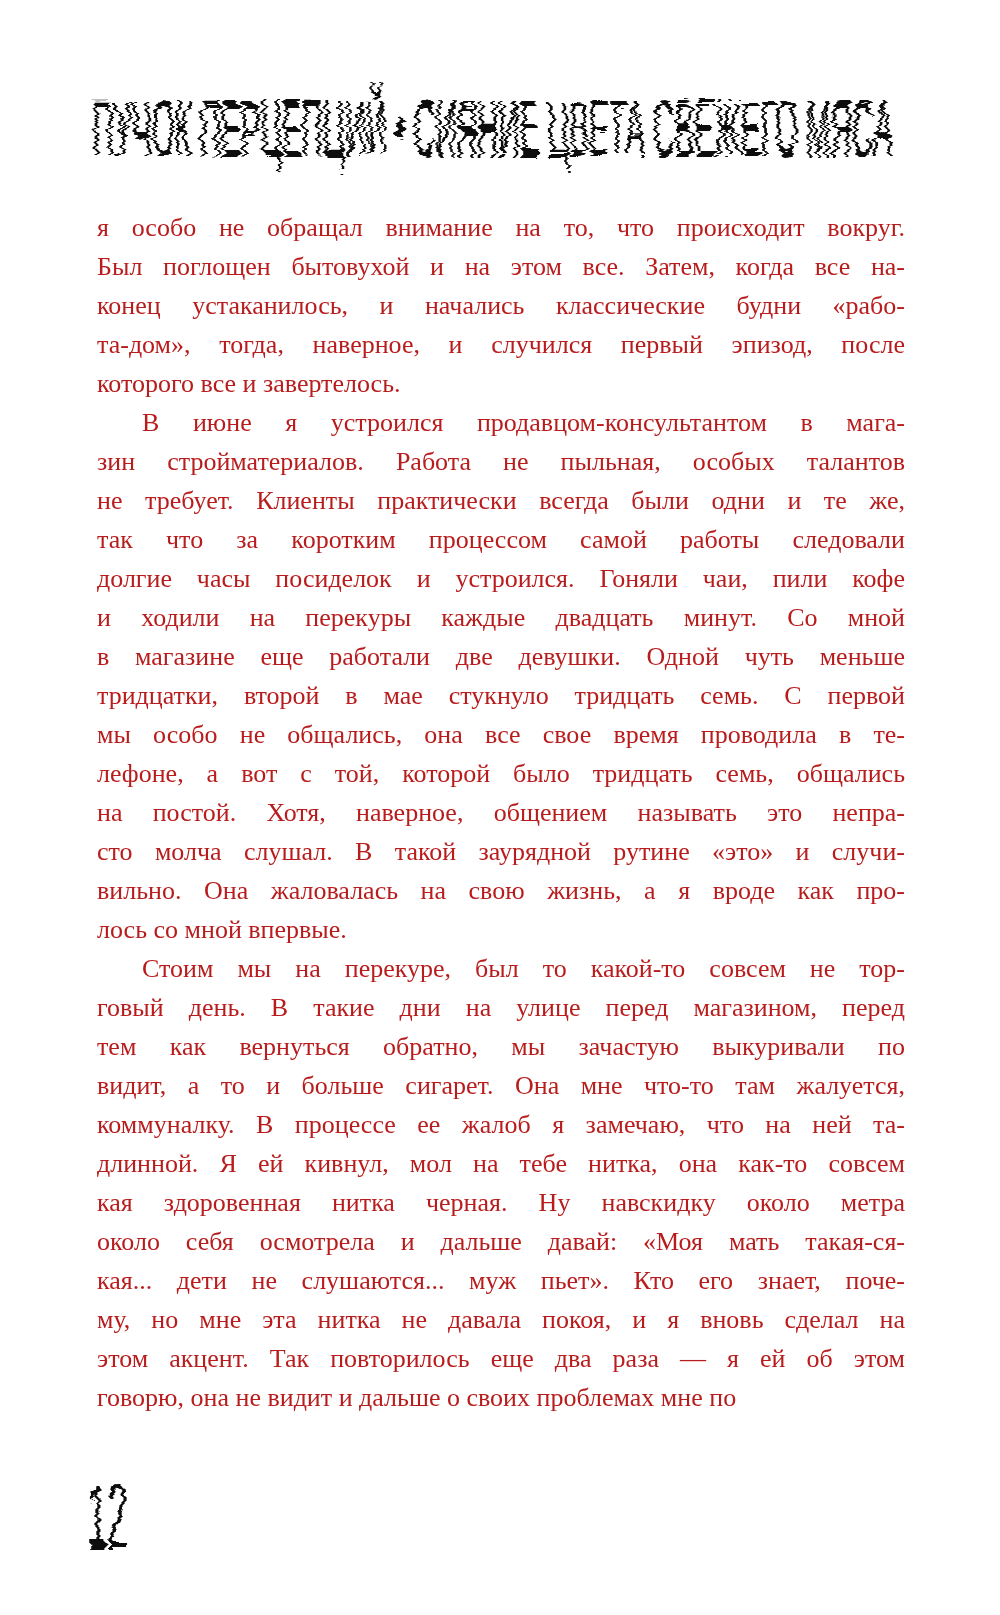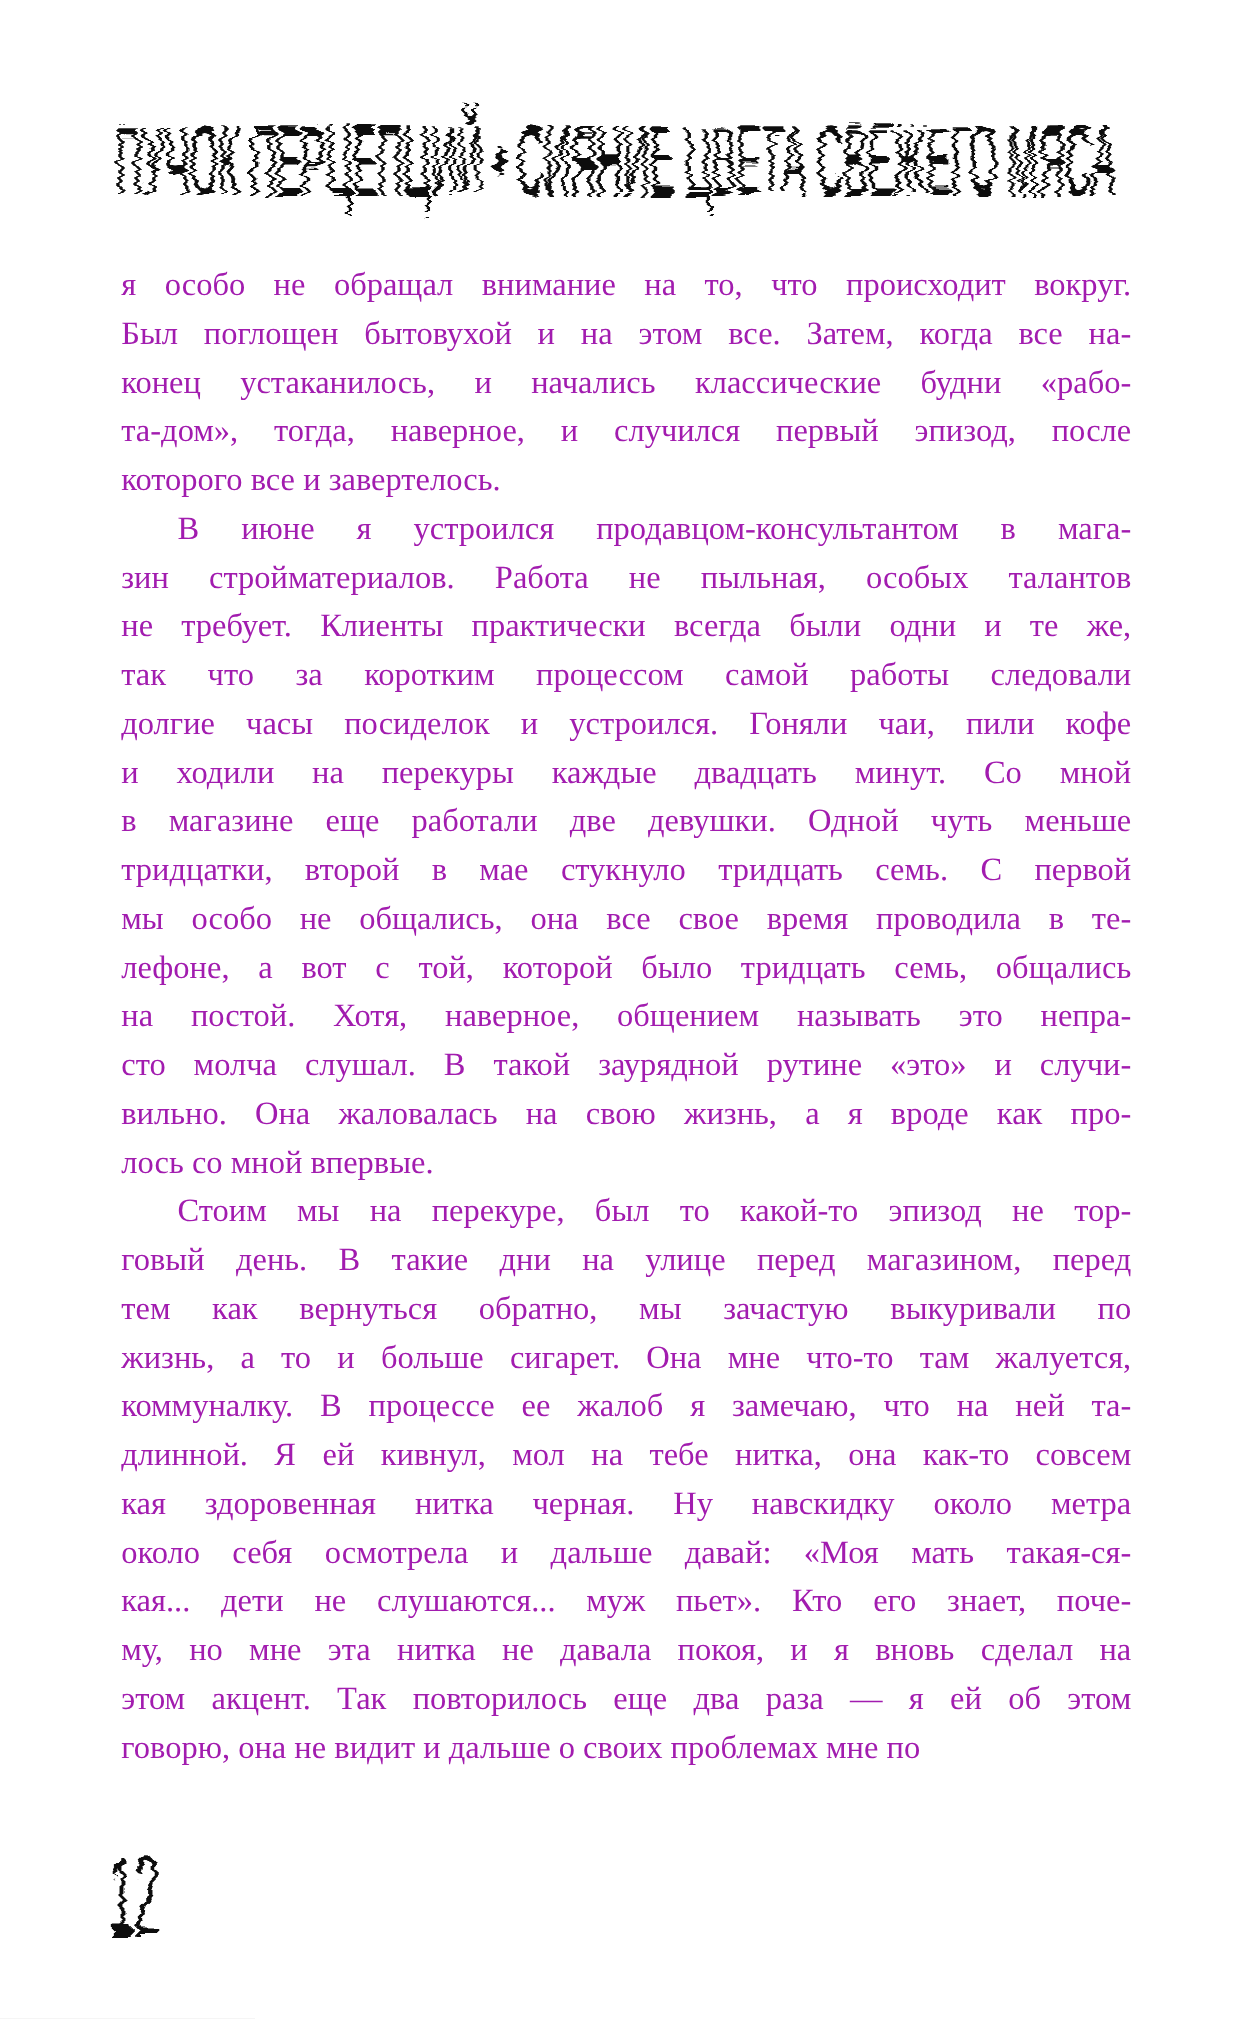--- a/index.html
+++ b/index.html
@@ -81,21 +81,21 @@
       <filter id="scratch-a" x="-10%" y="-25%" width="120%" height="150%">
         <feTurbulence type="fractalNoise" baseFrequency="0.012 0.22" numOctaves="2" seed="11" result="n"></feTurbulence>
         <feDisplacementMap in="SourceGraphic" in2="n" scale="13" xChannelSelector="R" yChannelSelector="G"></feDisplacementMap>
       </filter>
     </defs>
     <g filter="url(#scratch-a)">
       <text class="header-text" x="579" y="41" text-anchor="middle" textLength="941" lengthAdjust="spacingAndGlyphs" transform="scale(0.85 2.35)">ПУЧОК ПЕРЦЕПЦИЙ • СИЯНИЕ ЦВЕТА СВЕЖЕГО МЯСА</text>
     </g>
   </svg>
 
-  <div class="body-text" id="body-text" style="color: #a21caf;">
+  <div class="body-text" id="body-text" style="color: #b91c1c;">
       <div class="paragraph">
         <div class="line">я особо не обращал внимание на то, что происходит вокруг.</div>
         <div class="line">Был поглощен бытовухой и на этом все. Затем, когда все на-</div>
         <div class="line">конец устаканилось, и начались классические будни «рабо-</div>
         <div class="line">та-дом», тогда, наверное, и случился первый эпизод, после</div>
         <div class="line last">которого все и завертелось.</div>
       </div>
       <div class="paragraph">
         <div class="line indent">В июне я устроился продавцом-консультантом в мага-</div>
         <div class="line">зин стройматериалов. Работа не пыльная, особых талантов</div>
@@ -106,24 +106,24 @@
         <div class="line">в магазине еще работали две девушки. Одной чуть меньше</div>
         <div class="line">тридцатки, второй в мае стукнуло тридцать семь. С первой</div>
         <div class="line">мы особо не общались, она все свое время проводила в те-</div>
         <div class="line">лефоне, а вот с той, которой было тридцать семь, общались</div>
         <div class="line">на постой. Хотя, наверное, общением называть это непра-</div>
         <div class="line">сто молча слушал. В такой заурядной рутине «это» и случи-</div>
         <div class="line">вильно. Она жаловалась на свою жизнь, а я вроде как про-</div>
         <div class="line last">лось со мной впервые.</div>
       </div>
       <div class="paragraph">
-        <div class="line indent">Стоим мы на перекуре, был то какой-то эпизод не тор-</div>
+        <div class="line indent">Стоим мы на перекуре, был то какой-то совсем не тор-</div>
         <div class="line">говый день. В такие дни на улице перед магазином, перед</div>
         <div class="line">тем как вернуться обратно, мы зачастую выкуривали по</div>
-        <div class="line">жизнь, а то и больше сигарет. Она мне что-то там жалуется,</div>
+        <div class="line">видит, а то и больше сигарет. Она мне что-то там жалуется,</div>
         <div class="line">коммуналку. В процессе ее жалоб я замечаю, что на ней та-</div>
         <div class="line">длинной. Я ей кивнул, мол на тебе нитка, она как-то совсем</div>
         <div class="line">кая здоровенная нитка черная. Ну навскидку около метра</div>
         <div class="line">около себя осмотрела и дальше давай: «Моя мать такая-ся-</div>
         <div class="line">кая... дети не слушаются... муж пьет». Кто его знает, поче-</div>
         <div class="line">му, но мне эта нитка не давала покоя, и я вновь сделал на</div>
         <div class="line">этом акцент. Так повторилось еще два раза — я ей об этом</div>
         <div class="line last">говорю, она не видит и дальше о своих проблемах мне по</div>
       </div>
     </div>

